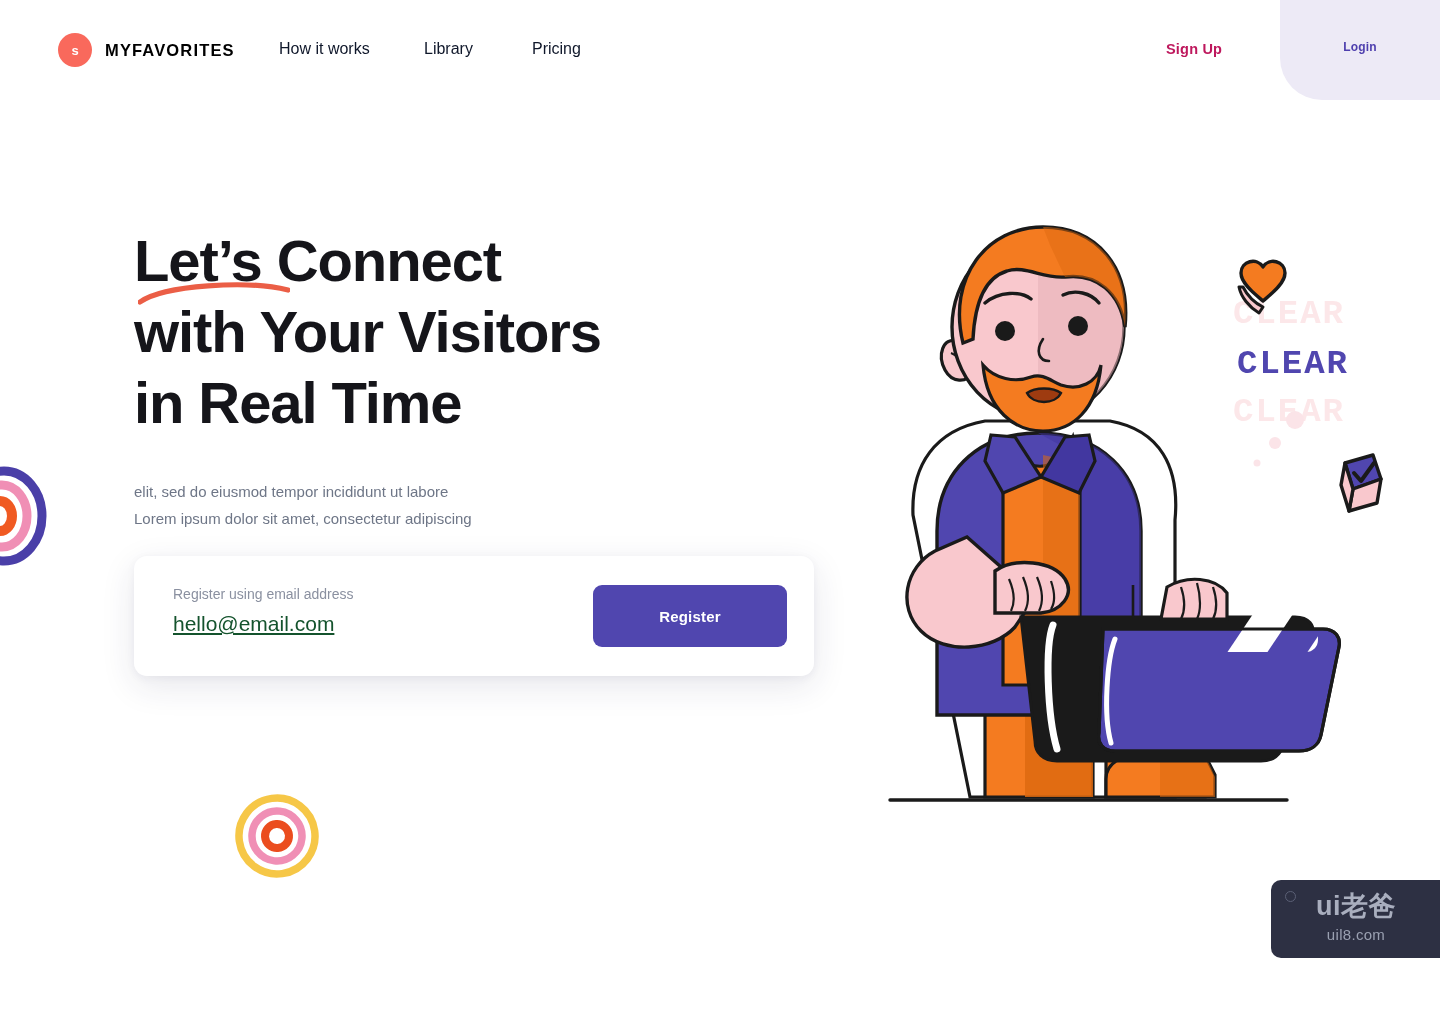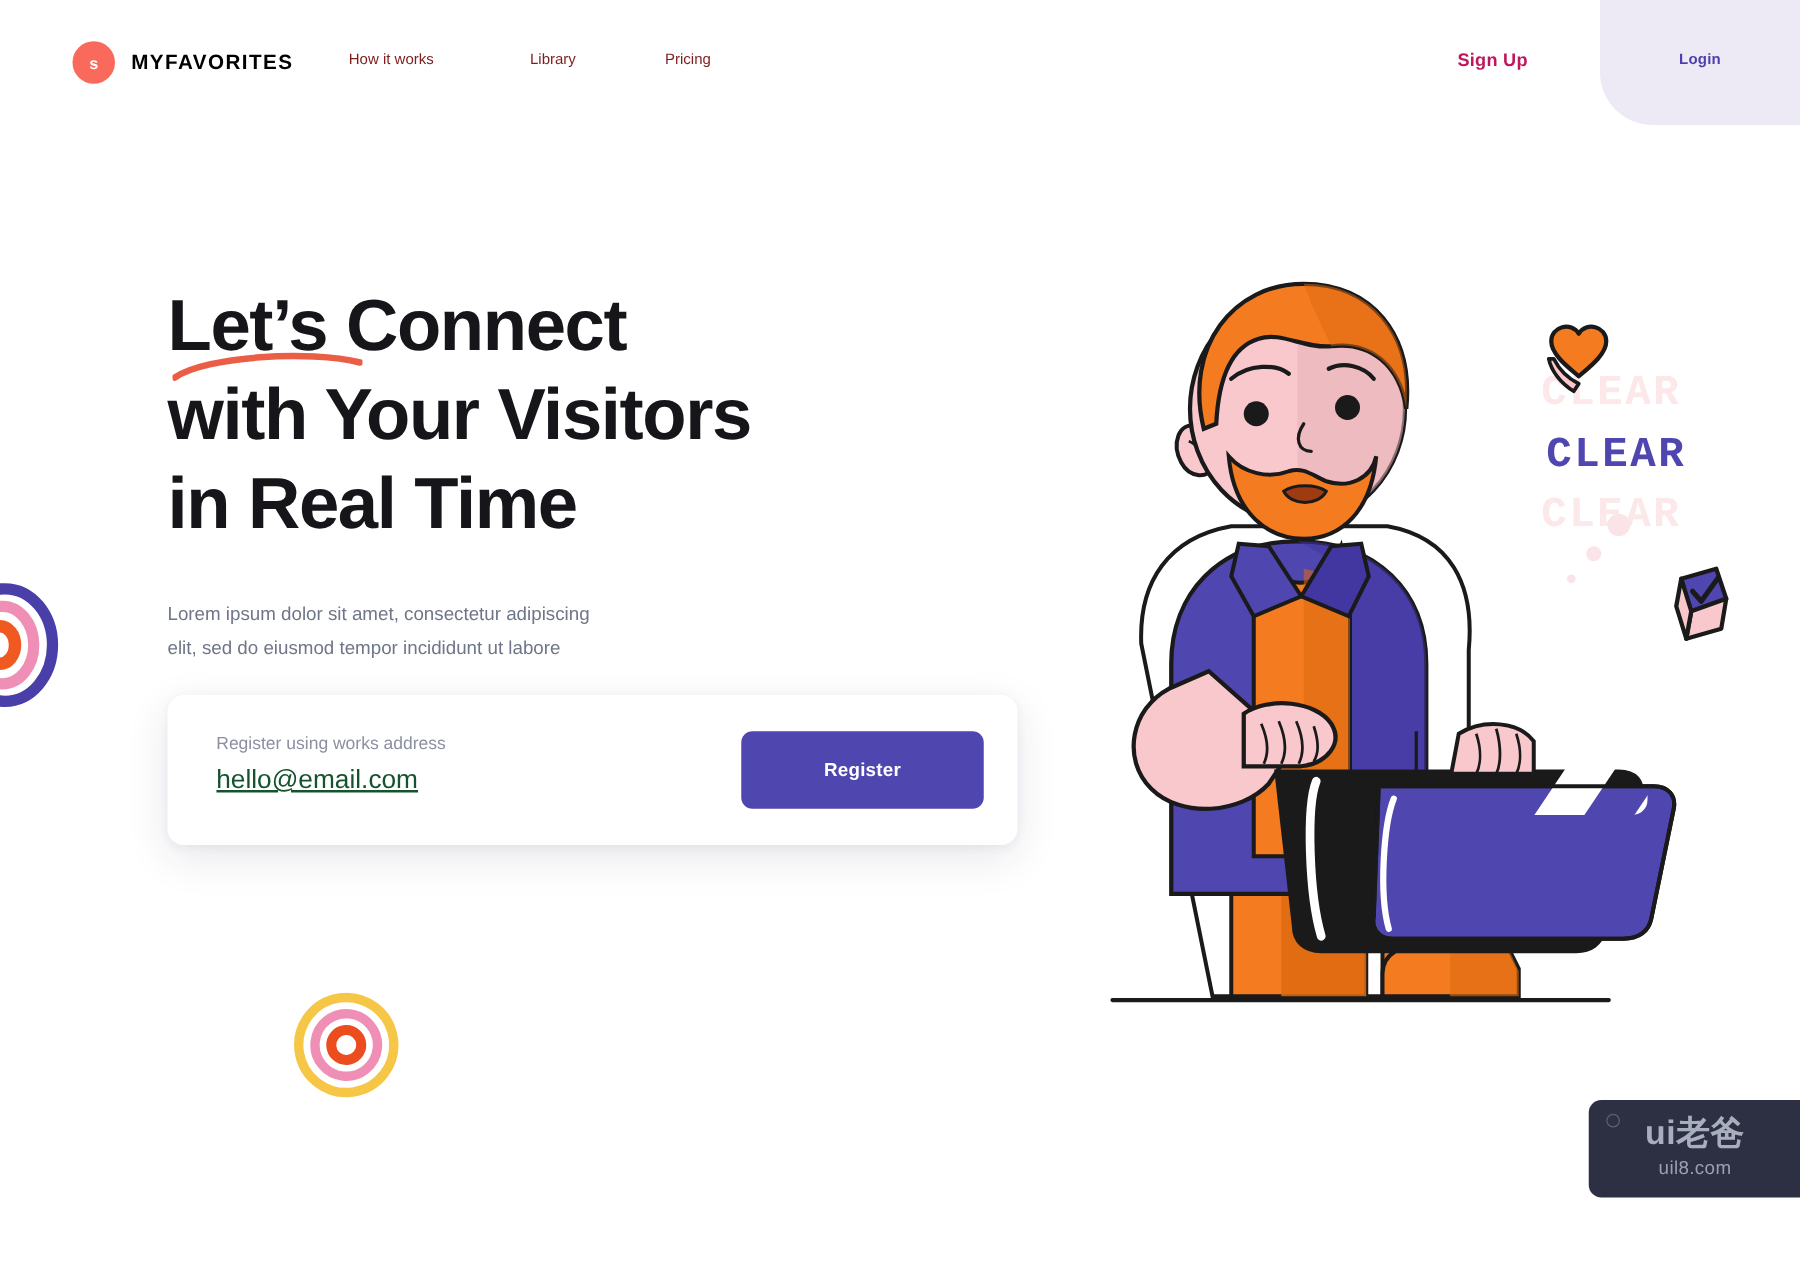--- a/index.html
+++ b/index.html
@@ -76,22 +76,22 @@
     color: #000000;
   }
   .nav-links {
     position: absolute;
     left: 279px;
     top: 40px;
     display: flex;
     z-index: 3;
   }
   .nav-link {
-    font-size: 12px;
-    color: #7f1d1d;
+    font-size: 16px;
+    color: #0f172a;
     cursor: pointer;
     white-space: nowrap;
   }
   .nav-link.l0 { margin-right: 0; width: 145px; }
   .nav-link.l1 { width: 108px; }
   .nav-link.l2 { width: 100px; }
   .signup-link {
     position: absolute;
     top: 41px;
     left: 1166px;
@@ -268,27 +268,27 @@
     <h1 class="headline">
       <span class="headline-line">Let’s Connect</span>
       <span class="headline-line">with Your Visitors</span>
       <span class="headline-line">in Real Time</span>
       <svg class="swoosh" viewBox="0 0 152 26">
         <path d="M2 23 C 26 6, 110 1, 150 11" stroke="#EB5E46" stroke-width="5.2" fill="none" stroke-linecap="round"></path>
       </svg>
     </h1>
 
     <div class="subtitle">
+      <div>elit, sed do eiusmod tempor incididunt ut labore</div>
       <div>Lorem ipsum dolor sit amet, consectetur adipiscing</div>
-      <div>elit, sed do eiusmod tempor incididunt ut labore</div>
     </div>
   </div>
 
   <div class="form-card">
-    <div class="form-label">Register using works address</div>
+    <div class="form-label">Register using email address</div>
     <input class="form-value" type="text" value="hello@email.com" style="">
     <button class="register-btn">Register</button>
   </div>
 
   <svg class="target target-left" viewBox="0 0 100 108">
     <ellipse cx="42" cy="54" rx="38" ry="45" fill="none" stroke="#4A3FA8" stroke-width="9"></ellipse>
     <ellipse cx="40" cy="54" rx="25" ry="31" fill="none" stroke="#F08FB5" stroke-width="9"></ellipse>
     <ellipse cx="38" cy="54" rx="12" ry="15" fill="none" stroke="#F05A22" stroke-width="10"></ellipse>
   </svg>
 

